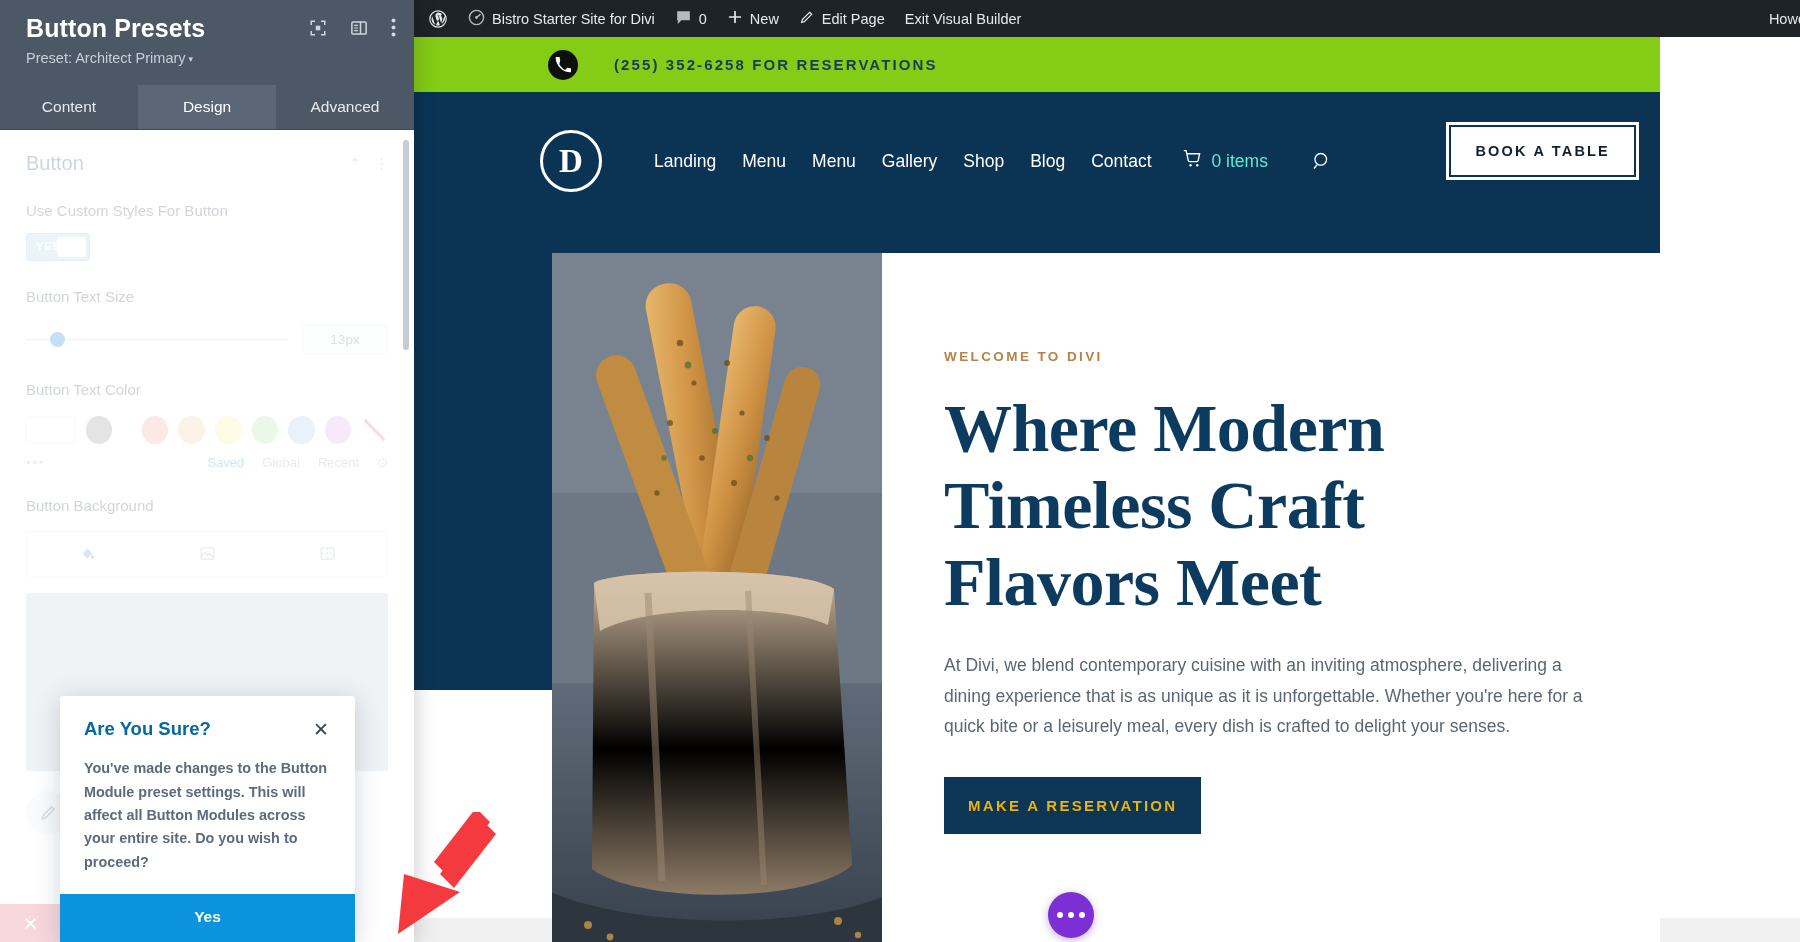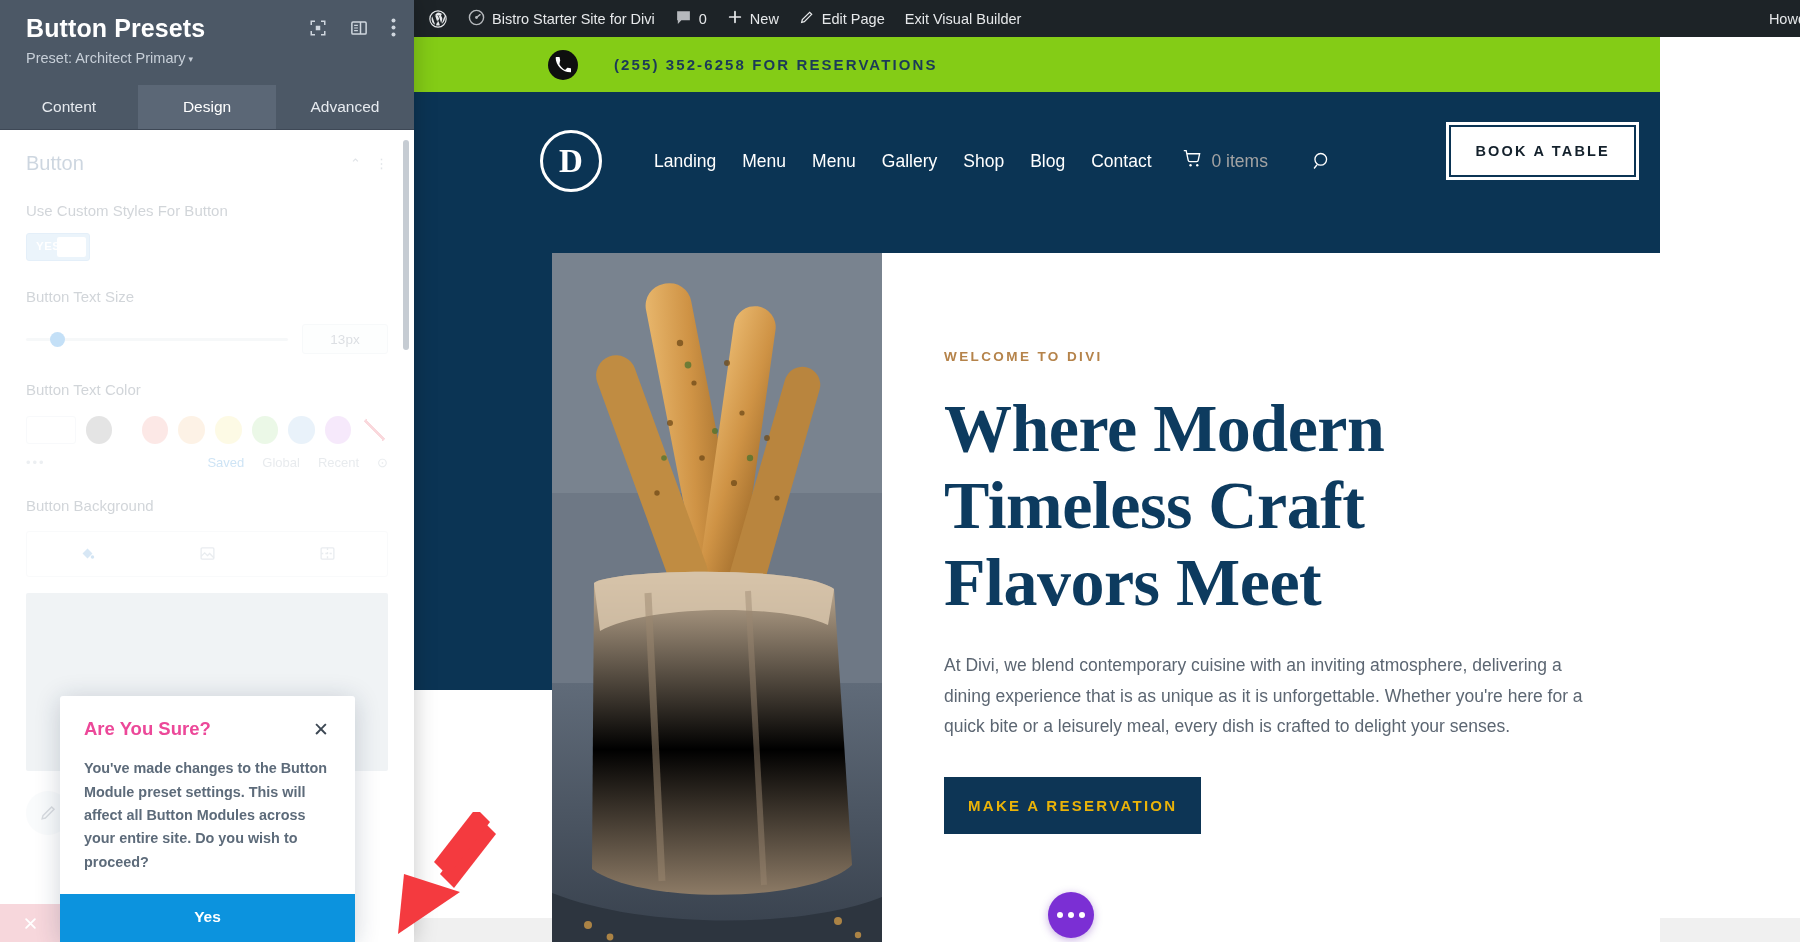--- a/index.html
+++ b/index.html
@@ -133,21 +133,21 @@
   
   .confirm-modal {
     position: absolute; left: 60px; bottom: 0px; width: 295px;
     background:#ffffff; z-index: 60;
     box-shadow: 0 3px 26px rgba(20,40,70,0.20);
     border-radius: 3px 3px 0 0;
     overflow:hidden;
   }
   .cm-inner { padding: 22px 24px 20px 24px; }
   .cm-title-row { display:flex; align-items:flex-start; justify-content:space-between;}
-  .cm-title { font-size: 18.5px; color:#ec4899; font-weight: bold; }
+  .cm-title { font-size: 18.5px; color:#0369a1; font-weight: bold; }
   .cm-close { color:#3c4753; font-size:19px; line-height:1; cursor:pointer; padding:2px 2px; }
   .cm-body {
     margin-top: 16px; font-size: 14.4px; line-height: 1.62;
     color:#5d6b7a; font-weight: bold;
   }
   .cm-yes {
     background: #0c93de; color:#ffffff; text-align:center;
     font-size: 15.5px; font-weight: bold;
     padding: 14px 0 16px 0;
   }
@@ -210,21 +210,21 @@
     border: 3.5px solid #ffffff; margin-left: 126px;
     display:flex; align-items:center; justify-content:center;
     color:#ffffff; font-size: 33px; font-weight: bold;
     font-family: "Liberation Serif", serif;
   }
   .nav-links {
     display:flex; align-items:center; gap: 26px; margin-left: 52px;
     color:#ffffff; font-size: 17.5px;
   }
   .nav-links a { color:#fff; text-decoration:none; cursor:pointer; }
-  .cart-wrap { display:flex; align-items:center; gap:9px; margin-left: 4px; color:#a3a3a3; font-size:17.5px;}
+  .cart-wrap { display:flex; align-items:center; gap:9px; margin-left: 4px; color:#5eead4; font-size:17.5px;}
   .nav-search { margin-left: 18px; color:#fff; display:flex; align-items:center;}
   .book-table {
     position:absolute; right: 24px; top: 33px;
     background:#ffffff; border: 2.5px solid #0b3454;
     outline: 3px solid #ffffff;
     padding: 16px 24px; font-size: 14.5px; font-weight: bold;
     letter-spacing: 2.2px; color:#14212c; cursor:pointer;
   }
   .hero-band { position:absolute; left:0; top: 193px; width: 1246px; height: 460px; background:#0b3454; }
   .hero-card {

